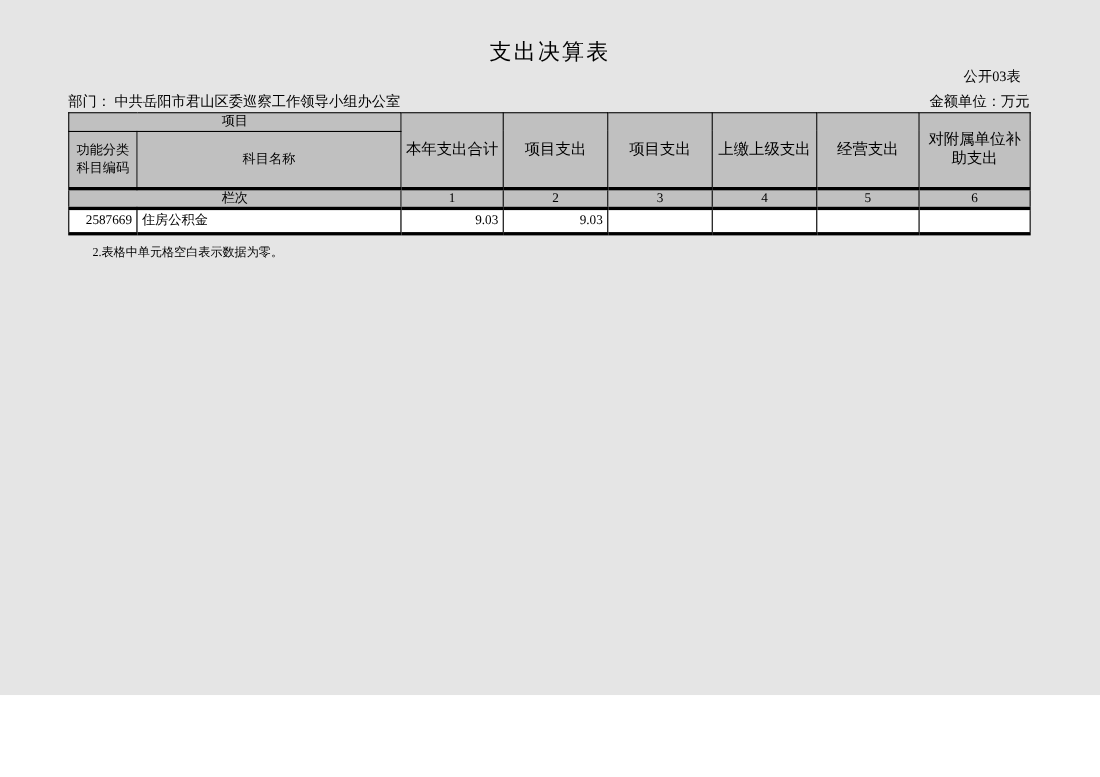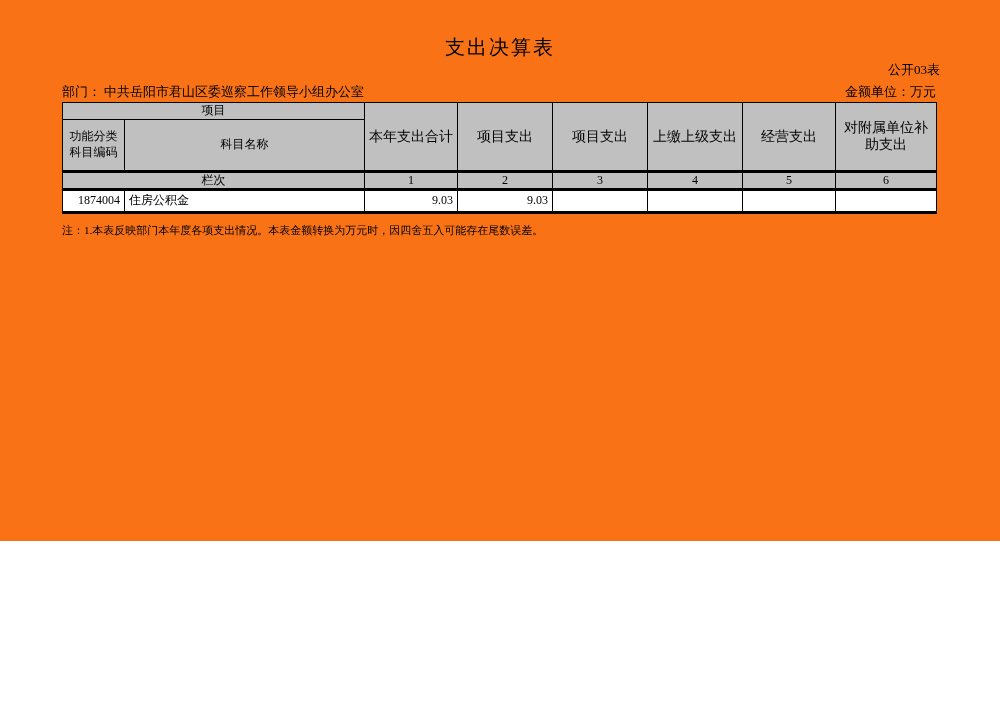--- a/index.html
+++ b/index.html
@@ -1,40 +1,40 @@
 <!DOCTYPE html>
 <html><head>
 <meta charset="utf-8">
 <style>
   * { margin: 0; padding: 0; box-sizing: border-box; }
   html, body { background: #ffffff; }
   .page {
     position: relative;
     width: 1000px;
-    height: 541px;
-    background: #f97316;
+    height: 632px;
+    background: #e5e5e5;
     font-family: "Liberation Serif", "DejaVu Serif", serif;
     color: #000000;
     overflow: hidden;
     padding-left: 32px;
   }
   .doc-title {
     position: absolute;
     top: 34px;
     left: 0;
     width: 100%;
     text-align: center;
     font-size: 20px;
     letter-spacing: 2px;
     font-weight: normal;
   }
   .table-code {
     position: absolute;
     top: 61px;
-    right: 60px;
+    right: 72px;
     font-size: 13px;
     text-align: right;
   }
   .meta-row {
     position: absolute;
     top: 83px;
     left: 62px;
     right: 64px;
     display: flex;
     justify-content: space-between;
@@ -134,31 +134,31 @@
       <tr class="r3 lanci">
         <td colspan="2">栏次</td>
         <td>1</td>
         <td>2</td>
         <td>3</td>
         <td>4</td>
         <td>5</td>
         <td>6</td>
       </tr>
       <tr class="r4 datarow">
-        <td class="cell-code">1874004</td>
+        <td class="cell-code">2587669</td>
         <td class="cell-name">住房公积金</td>
         <td class="cell-val">9.03</td>
         <td class="cell-val">9.03</td>
         <td class="cell-val"></td>
         <td class="cell-val"></td>
         <td class="cell-val"></td>
         <td class="cell-val"></td>
       </tr>
     </tbody>
   </table>
 
   <div class="notes">
-    <div class="note-line1">
-      <span>注：</span><span>1.本表反映部门本年度各项支出情况。本表金额转换为万元时，因四舍五入可能存在尾数误差。</span>
+    <div class="note-line2">
+      <span>2.表格中单元格空白表示数据为零。</span>
     </div>
   </div>
 
 </div>
 
 </body></html>

